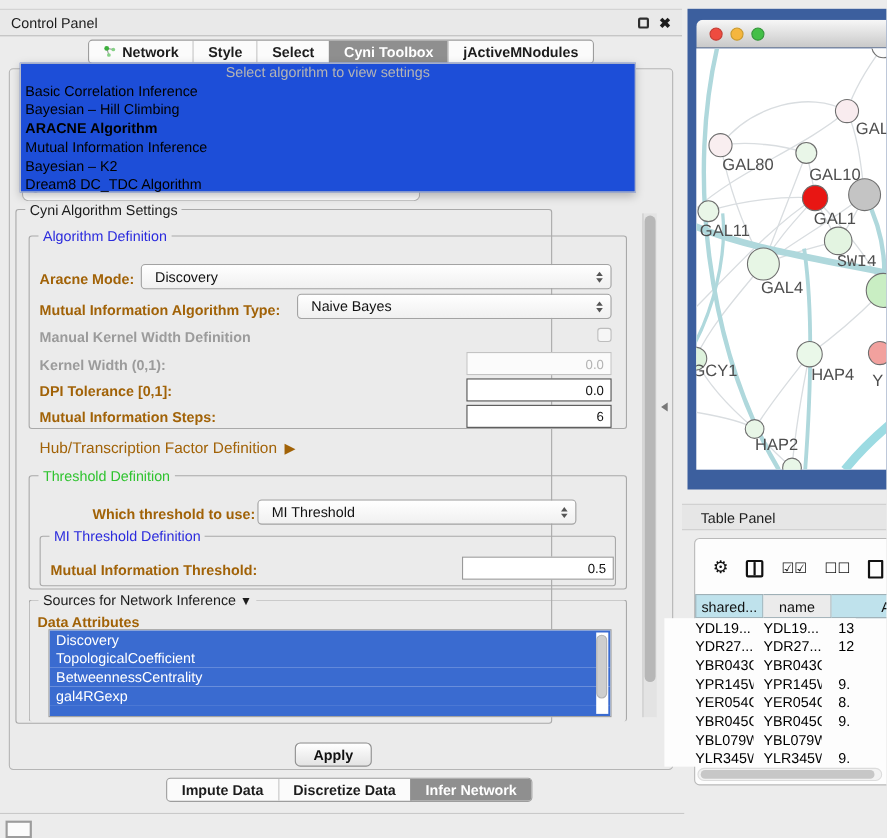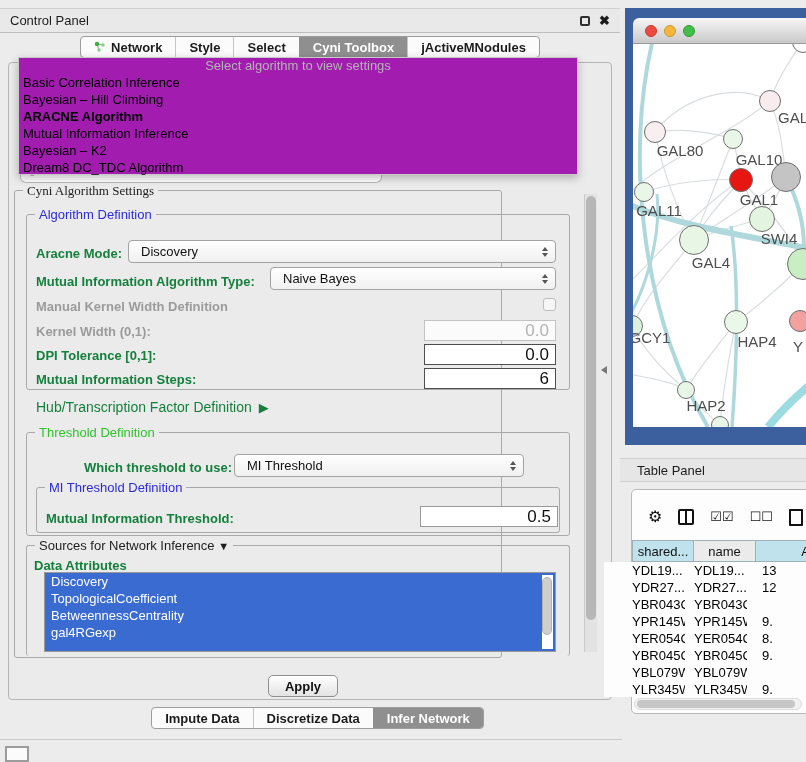--- a/index.html
+++ b/index.html
@@ -20,52 +20,52 @@
   .tabbar-wrap{left:0;width:620px;display:flex;justify-content:center;}
   .tab{display:flex;align-items:center;gap:5px;padding:0 13px;font-size:13px;font-weight:bold;color:#1c1c1c;
        border-left:1px solid #c6c6c6;white-space:nowrap;cursor:default;}
   .tab:first-child{border-left:none;}
   .tab.sel{background:#8f8f8f;color:#fff;border-left-color:#8f8f8f;}
 
   .cp-panel{left:8px;top:62px;width:604px;height:638px;background:#ebebeb;
     border:1px solid #b5b5b5;border-radius:4px;}
 
   
-  .popup{left:18px;top:57px;width:560px;height:118px;background:#a21caf;border:1px solid #c9c9c9;
+  .popup{left:18px;top:57px;width:560px;height:118px;background:#1d4ed8;border:1px solid #c9c9c9;
     box-shadow:0 3px 8px rgba(0,0,0,.25);z-index:5;}
   .popup-header{font-size:13px;color:#b4b4b4;text-align:center;height:16px;line-height:16px;}
   .popup-item{font-size:13px;color:#000;height:17px;line-height:17px;padding-left:4px;white-space:nowrap;}
   .popup-item.sel{font-weight:bold;}
   .combo-sliver{left:20px;top:168px;width:362px;height:15px;background:#fff;border:1px solid #b9b9b9;
     border-top:none;border-radius:0 0 6px 6px;overflow:hidden;z-index:1;}
   .combo-sliver span{display:block;margin-top:-6px;padding-left:8px;font-size:12px;color:#a8a8a8;}
 
   
   .group{position:absolute;border:1px solid #a9a9a9;border-radius:3px;}
   .legend{position:absolute;top:-8px;left:8px;background:#ebebeb;padding:0 4px;font-size:13px;
     color:#1c1c1c;white-space:nowrap;}
   .legend.blue{color:#2b2bdd;}
   .legend.green{color:#2fc32f;}
 
-  .lbl{position:absolute;font-size:13px;font-weight:bold;color:#15803d;white-space:nowrap;}
+  .lbl{position:absolute;font-size:13px;font-weight:bold;color:#a16207;white-space:nowrap;}
   .lbl.gray{color:#9b9b9b;}
   .lbl.reg{font-weight:normal;}
 
   .combo{position:absolute;height:23px;background:linear-gradient(#ffffff,#f0f0f0);
     border:1px solid #a3a3a3;border-radius:4px;font-size:13px;color:#111;
     display:flex;align-items:center;padding-left:12px;}
   .combo .arrows{position:absolute;right:7px;top:50%;transform:translateY(-50%);
     display:flex;flex-direction:column;gap:2px;}
   .tri-up{width:0;height:0;border-left:3.5px solid transparent;border-right:3.5px solid transparent;
     border-bottom:4.5px solid #555;}
   .tri-down{width:0;height:0;border-left:3.5px solid transparent;border-right:3.5px solid transparent;
     border-top:4.5px solid #555;}
 
   .tin{position:absolute;height:21px;border:1px solid #4e4e4e;background:#fff;font-family:"Liberation Sans",sans-serif;
-    font-size:17px;color:#111;text-align:right;padding:0 6px;}
+    font-size:12px;color:#111;text-align:right;padding:0 6px;}
   .tin.dis{border-color:#c3c3c3;background:#fbfbfb;color:#b3b3b3;}
   .tin.lite{border-color:#999;}
 
   .checkbox{position:absolute;width:13px;height:13px;border:1px solid #bdbdbd;border-radius:3px;background:#f6f6f6;}
 
   .vscroll{position:absolute;background:#e3e3e3;border-left:1px solid #cacaca;}
   .vscroll .thumb{position:absolute;left:1px;right:1px;background:#b7b7b7;border-radius:6px;}
 
   .attr-list{left:44px;top:572px;width:512px;height:80px;background:#fff;border:1px solid #9a9a9a;overflow:hidden;}
   .attr-item{height:17px;line-height:17px;background:#3a6bd0;color:#fff;font-size:13px;padding-left:6px;}
@@ -172,21 +172,21 @@
     <div id="algo-items">
         <div class="popup-item">Basic Correlation Inference</div>
         <div class="popup-item">Bayesian – Hill Climbing</div>
         <div class="popup-item sel">ARACNE Algorithm</div>
         <div class="popup-item">Mutual Information Inference</div>
         <div class="popup-item">Bayesian – K2</div>
         <div class="popup-item">Dream8 DC_TDC Algorithm</div>
       </div>
   </div>
 
-  <div class="group" style="left:14px;top:190px;width:488px;height:468px;font-family:Liberation Serif, serif;">
+  <div class="group" style="left:14px;top:190px;width:488px;height:468px;">
     <span class="legend">Cyni Algorithm Settings</span>
   </div>
   <div class="vscroll" style="left:584px;top:194px;width:13px;height:458px;">
     <div class="thumb" style="top:2px;height:424px;"></div>
   </div>
 
   <div class="group" style="left:26px;top:214px;width:544px;height:176px;">
     <span class="legend blue">Algorithm Definition</span>
   </div>
 
@@ -335,21 +335,21 @@
         <div class="nlabel" style="left: 126px; top: 115px;">GAL10</div>
         <div class="node" style="left: 96px; top: 124px; height: 24px; width: 24px; background: rgb(232, 22, 19);"></div>
         <div class="node" style="left: 138px; top: 118px; height: 30px; width: 30px; background: rgb(196, 196, 196);"></div>
         <div class="node" style="left: 1px; top: 138px; height: 20px; width: 20px; background: rgb(233, 246, 232);"></div>
         <div class="nlabel" style="left: 26px; top: 166px;">GAL11</div>
         <div class="node" style="left: 116px; top: 162px; height: 26px; width: 26px; background: rgb(227, 244, 225);"></div>
         <div class="nlabel" style="left: 126px; top: 155px;">GAL1</div>
         <div class="node" style="left: 46px; top: 181px; height: 30px; width: 30px; background: rgb(231, 246, 229);"></div>
         <div class="nlabel" style="left: 78px; top: 218px;">GAL4</div>
         <div class="node" style="left: 154px; top: 204px; height: 32px; width: 32px; background: rgb(201, 238, 195);"></div>
-        <div class="nlabel" style="left: 146px; top: 194px;">SWI4</div>
+        <div class="nlabel" style="left: 146px; top: 194px; font-family: Liberation Mono, monospace;">SWI4</div>
         <div class="node" style="left: -12px; top: 271px; height: 22px; width: 22px; background: rgb(221, 242, 220);"></div>
         <div class="nlabel" style="left: 17px; top: 293px;">GCY1</div>
         <div class="node" style="left: 91px; top: 266px; height: 24px; width: 24px; background: rgb(234, 248, 233);"></div>
         <div class="nlabel" style="left: 124px; top: 297px;">HAP4</div>
         <div class="node" style="left: 156px; top: 266px; height: 22px; width: 22px; background: rgb(242, 161, 158);"></div>
         <div class="nlabel" style="left: 165px; top: 302px;">Y</div>
         <div class="node" style="left: 44px; top: 337px; height: 18px; width: 18px; background: rgb(232, 246, 231);"></div>
         <div class="nlabel" style="left: 73px; top: 361px;">HAP2</div>
         <div class="node" style="left: 78px; top: 372px; height: 18px; width: 18px; background: rgb(232, 246, 231);"></div>
       </div>

